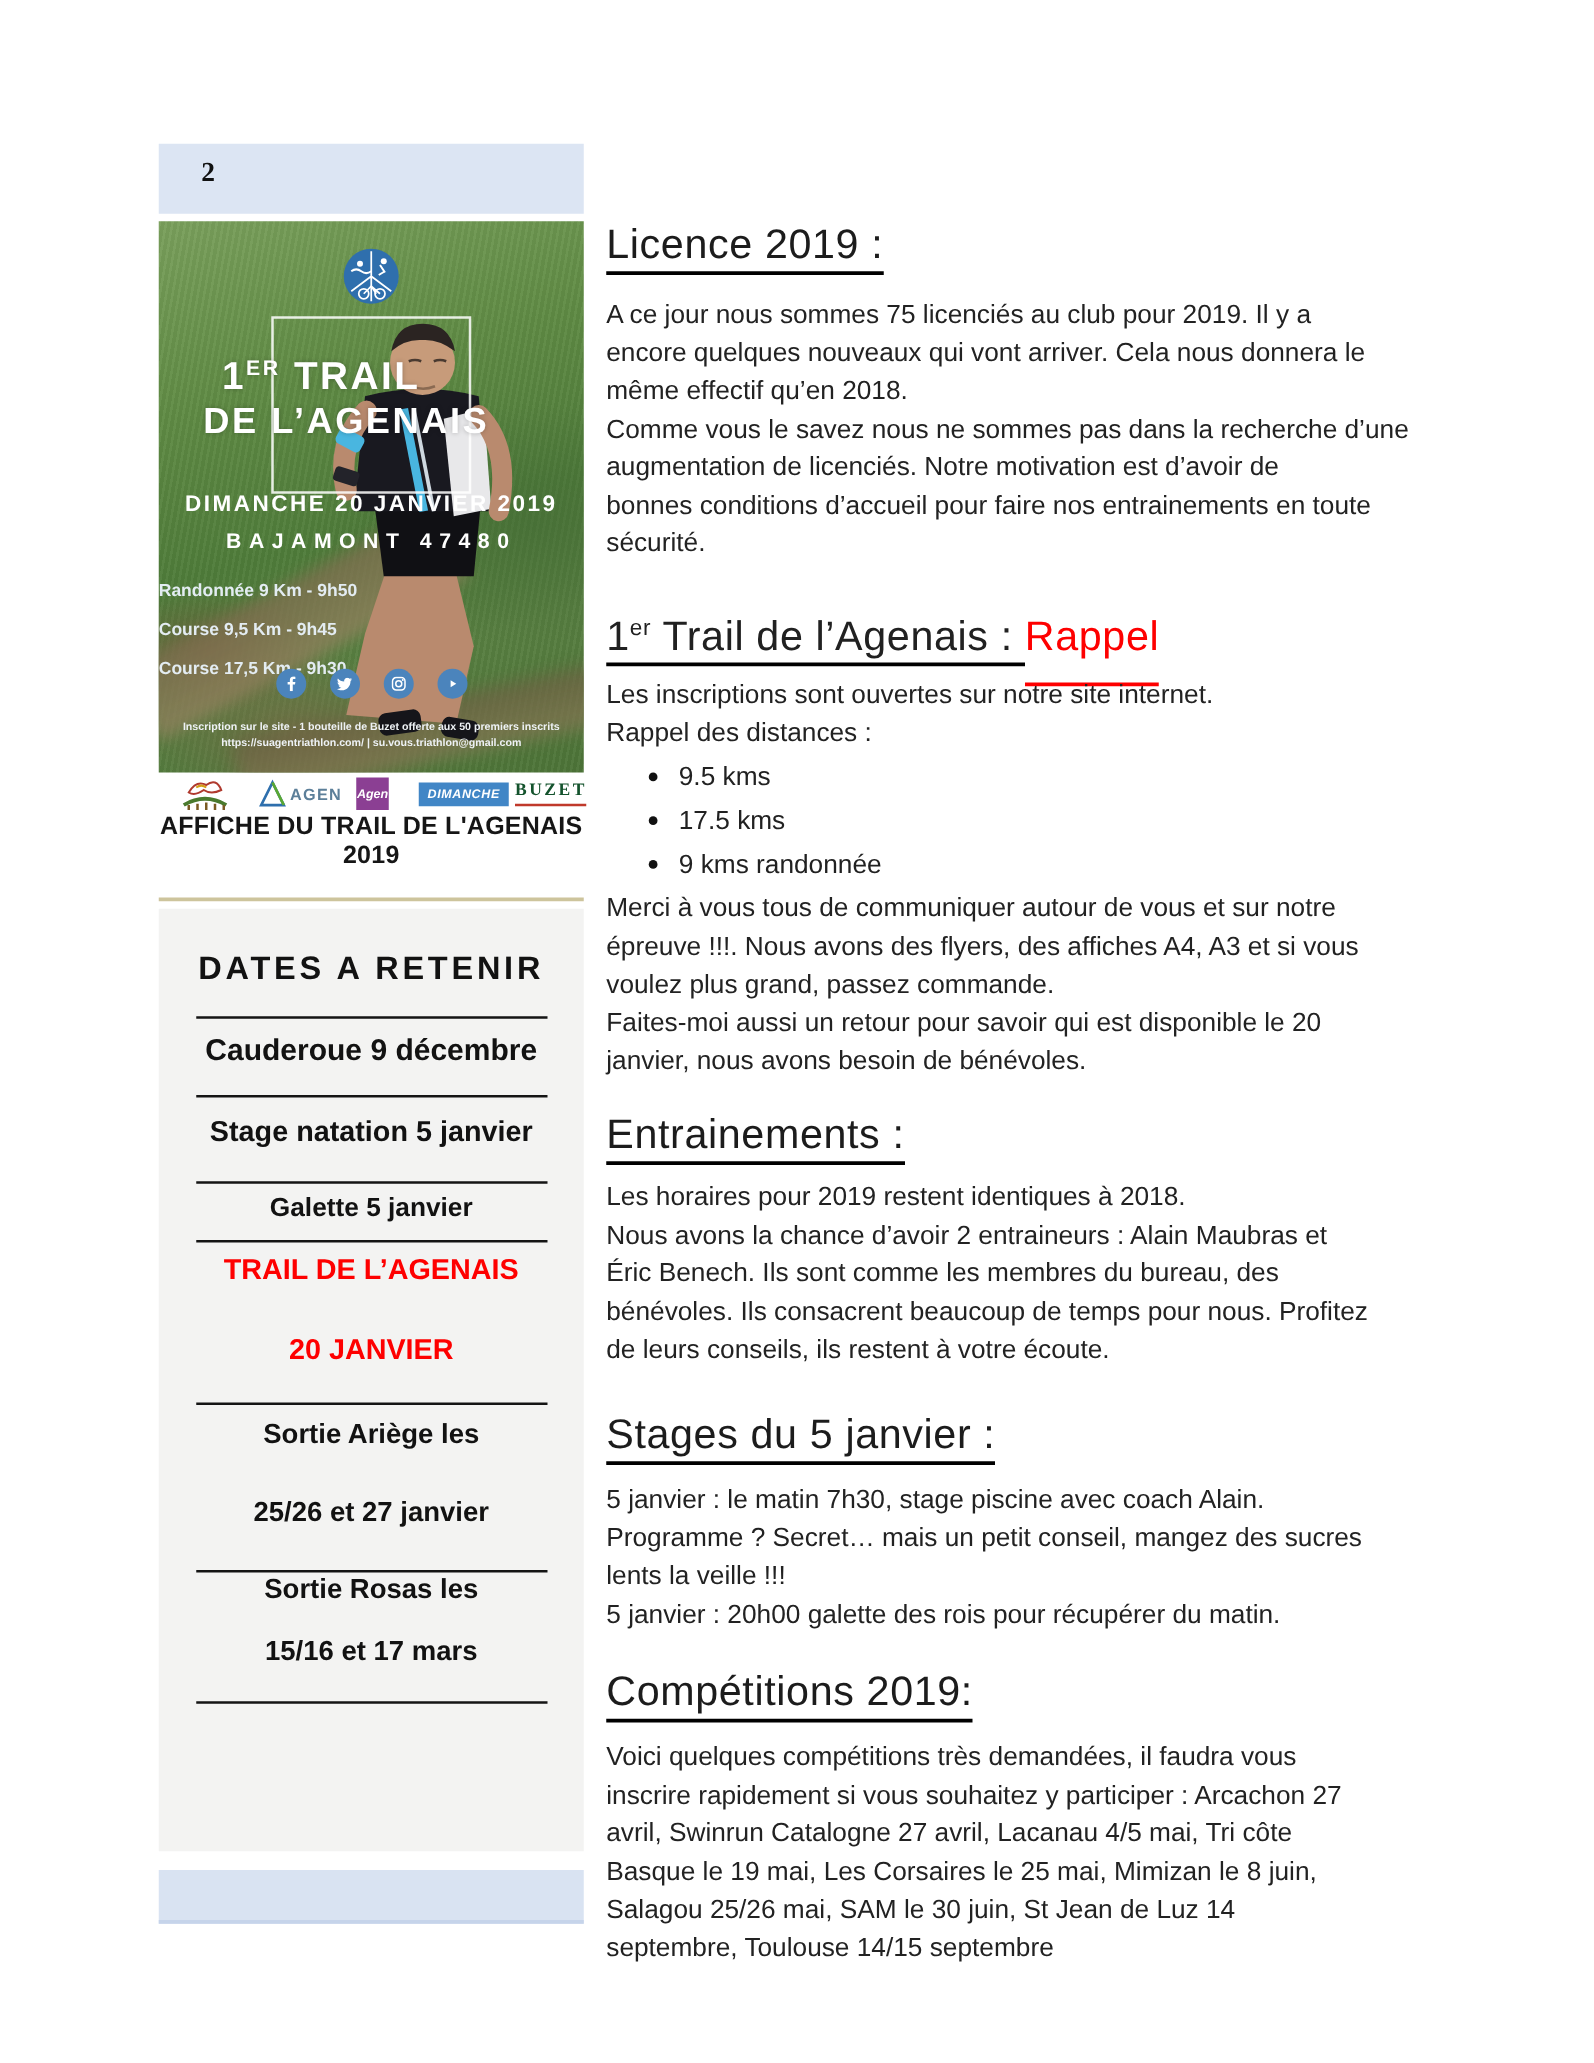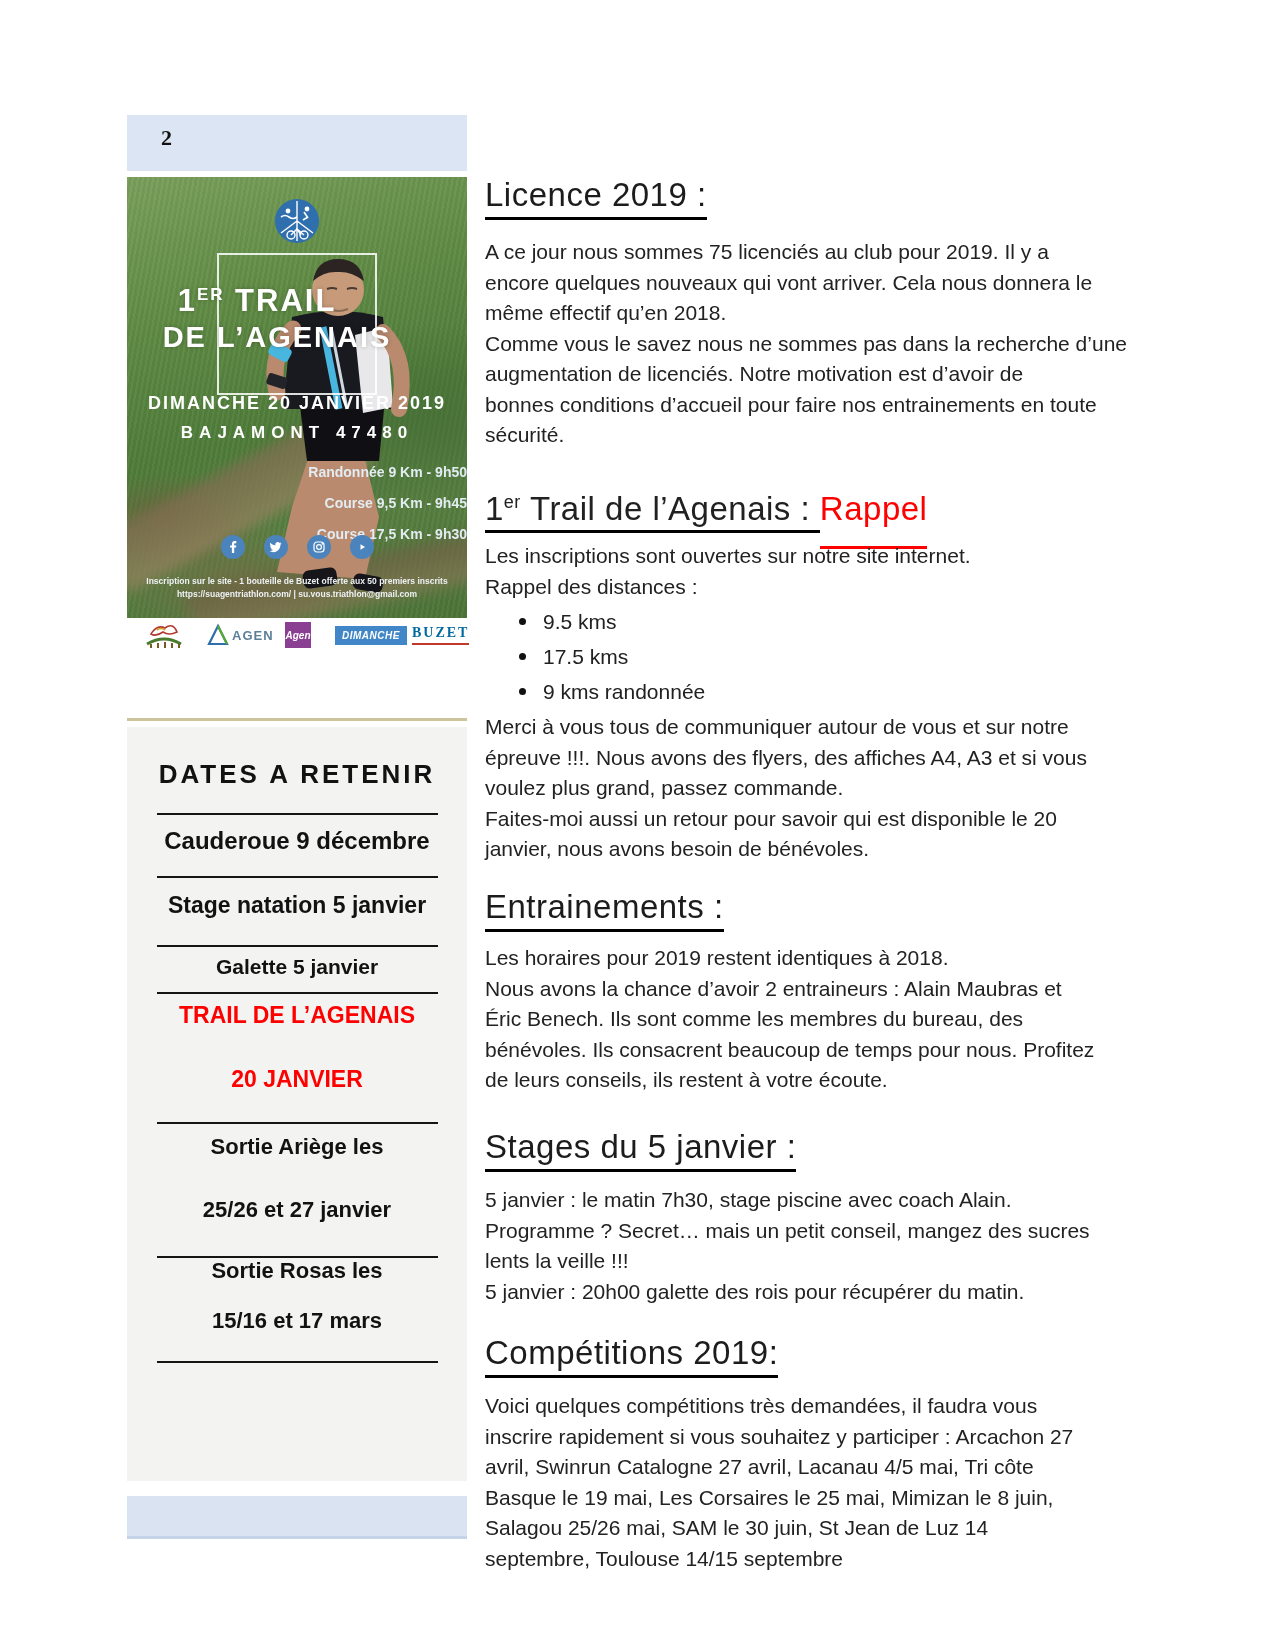--- a/index.html
+++ b/index.html
@@ -28,37 +28,37 @@
   .club-logo { position:absolute; left:144px; top:14px; }
   .p-title1 { position:absolute; left:0; top:106px; width:260px; text-align:center; color:#fff;
               font-size:31px; font-weight:bold; letter-spacing:2px; text-shadow:0 0 4px rgba(0,0,0,.25); }
   .p-title1 sup { font-size:17px; }
   .p-title2 { position:absolute; left:0; top:144px; width:300px; text-align:center; color:#fff;
               font-size:29px; font-weight:bold; letter-spacing:2px; text-shadow:0 0 4px rgba(0,0,0,.25); }
   .p-date { position:absolute; left:0; top:216px; width:100%; text-align:center; color:#fff;
             font-size:18px; font-weight:bold; letter-spacing:2px; }
   .p-loc  { position:absolute; left:0; top:246px; width:100%; text-align:center; color:#fff;
             font-size:17px; font-weight:bold; letter-spacing:6px; }
-  .p-events { position:absolute; left:0; top:280px; width:100%; text-align:right; color:#e3ecf2;
+  .p-events { position:absolute; left:0; top:280px; width:100%; text-align:left; color:#e3ecf2;
               font-size:14px; font-weight:bold; }
   .p-event { line-height:31px; }
   .p-social { position:absolute; left:0; top:358px; width:100%; display:flex; justify-content:center; gap:19px; }
   .soc { width:24px; height:24px; border-radius:50%; background:#4b84bc; display:flex; align-items:center; justify-content:center; }
   .p-foot { position:absolute; left:0; width:100%; text-align:center; color:#eef2f5; font-size:8.5px; font-weight:bold; }
   .p-foot1 { top:399px; } .p-foot2 { top:412px; }
 
   
   .sponsors { position:absolute; left:127px; top:618px; width:340px; height:34px; }
   .sp { position:absolute; top:0; height:34px; display:flex; align-items:center; }
   .sp-agen-txt { font-size:13px; font-weight:bold; color:#5c7f99; letter-spacing:1px; margin-left:3px; }
   .sp-ville { width:26px; height:26px; background:#8b3f93; color:#fff; display:flex; align-items:center; justify-content:center;
               font-size:10px; font-style:italic; font-weight:bold; }
   .sp-deca { background:#4186c6; color:#fff; font-size:10px; font-weight:bold; font-style:italic;
              padding:4px 7px; letter-spacing:.5px; }
-  .sp-buzet { font-family:"Liberation Serif","DejaVu Serif",serif; font-size:14px; font-weight:bold; color:#0369a1;
+  .sp-buzet { font-family:"Liberation Serif","DejaVu Serif",serif; font-size:14px; font-weight:bold; color:#14532d;
               letter-spacing:2px; border-bottom:2px solid #c0392b; padding-bottom:2px; }
 
   .caption { position:absolute; left:127px; top:650px; width:340px; text-align:center;
              font-size:20px; font-weight:bold; color:#161616; letter-spacing:.2px; }
 
   .tan-rule { position:absolute; left:127px; top:718px; width:340px; height:0; border-top:3px solid #cdc49c; }
 
   
   .datesbox { position:absolute; left:127px; top:727px; width:340px; height:754px; background:#f3f3f2; color:#121212; }
   .d-title { margin-top:32px; text-align:center; font-size:26px; font-weight:bold; letter-spacing:3px; }
@@ -201,20 +201,21 @@
       <span class="sp-ville">Agen</span>
     </div>
     <div class="sp" style="left:208px;">
       <span class="sp-deca">DIMANCHE</span>
     </div>
     <div class="sp" style="left:285px;">
       <span class="sp-buzet">BUZET</span>
     </div>
   </div>
 
+  <div class="caption">AFFICHE DU TRAIL DE L'AGENAIS 2019</div>
 
   <div class="tan-rule"></div>
 
   <div class="datesbox">
     <div class="d-title">DATES A RETENIR</div>
     <div class="d-hr mt23"></div>
     <div class="d-item sz24 mt12">Cauderoue 9 décembre</div>
     <div class="d-hr mt21"></div>
     <div class="d-item sz23 mt14">Stage natation 5 janvier</div>
     <div class="d-hr mt26"></div>

